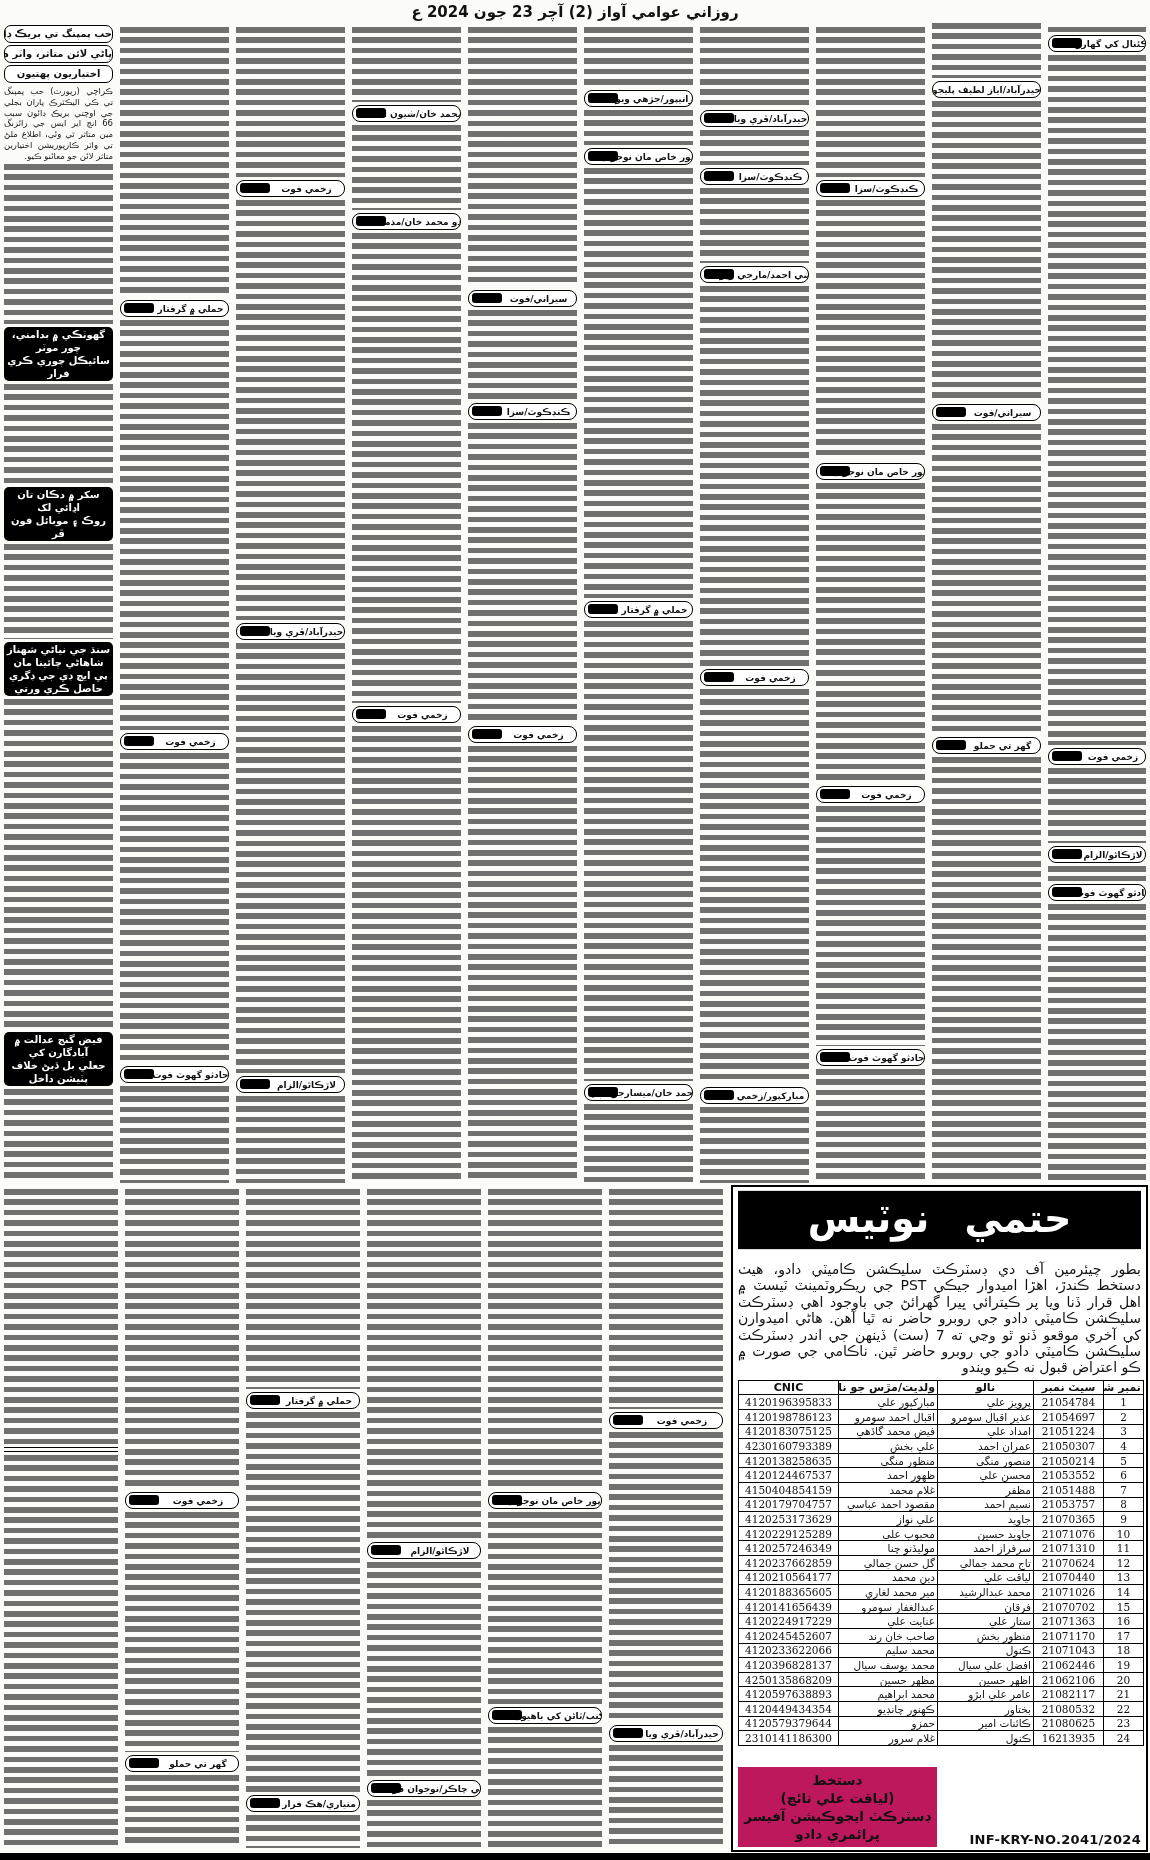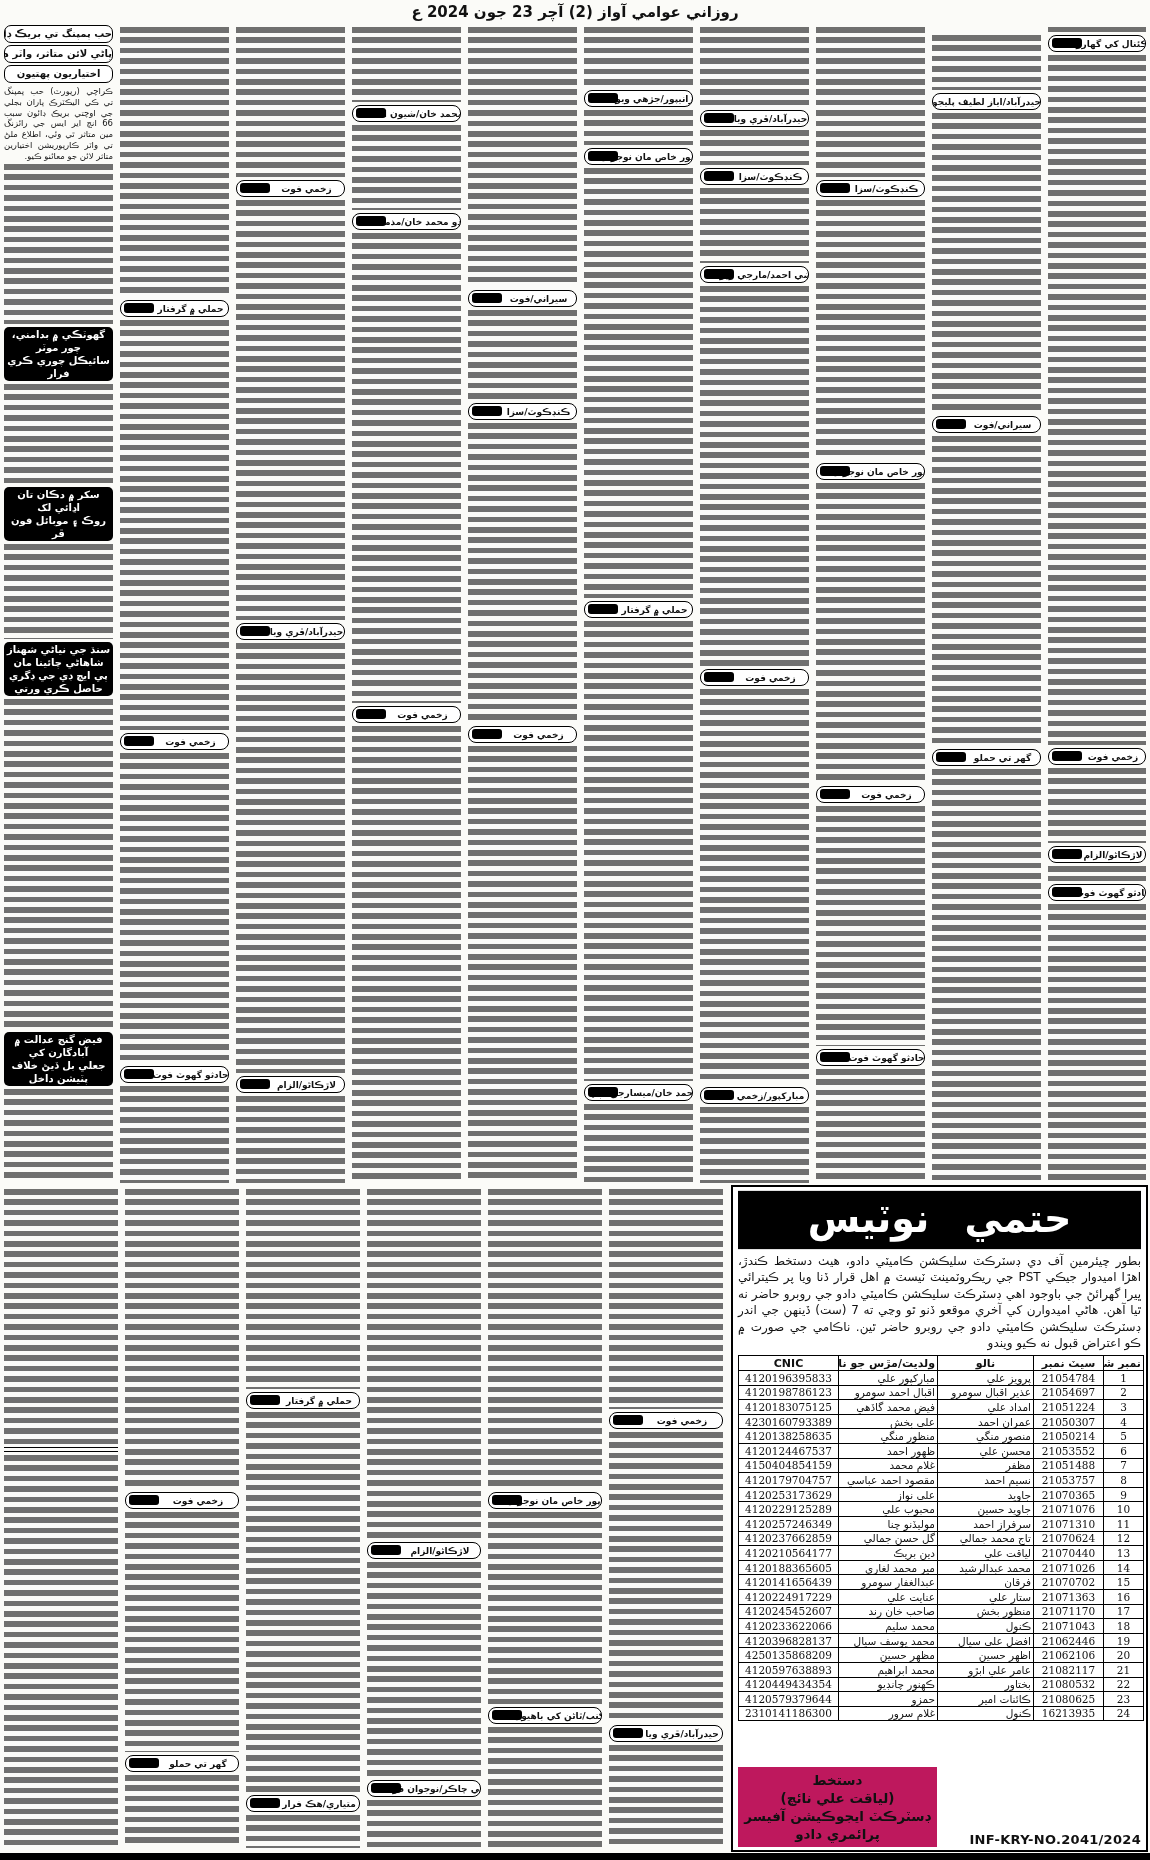--- a/index.html
+++ b/index.html
@@ -21,21 +21,21 @@
   .leadbox{margin-bottom:3px;}
   .lead-line{direction:rtl;border:1.5px solid #000;border-radius:7px;text-align:center;font-weight:bold;
              font-size:10px;line-height:15px;height:16px;margin-bottom:2px;background:#fff;overflow:hidden;white-space:nowrap;}
   .rule{border-top:1.5px solid #000;border-bottom:1.5px solid #000;height:3px;margin:3px 0;}
   .notice{position:absolute;left:731px;top:1185px;width:417px;height:667px;background:#fff;
           border:2.5px solid #000;box-sizing:border-box;padding:3px 5px;display:flex;flex-direction:column;}
   .notice-title{direction:rtl;text-align:center;font-size:20px;font-weight:bold;line-height:27px;}
   .notice-banner{background:#000;color:#fff;text-align:center;font-size:38px;font-weight:bold;
                  line-height:54px;height:56px;margin:2px 0;direction:rtl;word-spacing:22px;
                  transform:scaleY(1.04);}
-  .notice-body{direction:rtl;text-align:justify;font-size:12px;line-height:16.4px;margin:3px 0 4px 0;}
+  .notice-body{direction:rtl;text-align:justify;font-size:14px;line-height:16.4px;margin:11px 0 4px 0;}
   table.notice-table{direction:rtl;width:100%;border-collapse:collapse;table-layout:fixed;}
   .notice-table th,.notice-table td{border:1px solid #000;font-size:10.5px;height:13.6px;
       padding:0 2px;overflow:hidden;white-space:nowrap;text-align:center;}
   .notice-table th{font-size:11px;font-weight:bold;}
   .notice-table td.name{text-align:right;}
   .notice-table td.num{direction:ltr;font-family:"DejaVu Serif",serif;}
   .notice-footer{display:flex;direction:ltr;justify-content:space-between;align-items:flex-end;margin-top:4px;flex:1;}
   .sig{background:#be185d;width:195px;text-align:center;direction:rtl;font-weight:bold;
        font-size:13.5px;line-height:18px;padding:4px 2px;}
   .inf{font-weight:bold;font-size:13px;letter-spacing:.3px;}
@@ -216,21 +216,21 @@
           <span class="tag-blob"></span>
           <span>زخمي فوت</span>
         </div>
         <div class="greek" style="height: 240px;"></div>
         <div class="tagbox has-blob">
           <span class="tag-blob"></span>
           <span>حادثو گهوٽ فوت</span>
         </div>
         <div class="greek" style="height: 124px;"></div>
       </div>
-      <div class="col" style="left: 932px; top: 33px; width: 109px; height: 1158px;">
+      <div class="col" style="left: 932px; top: 21px; width: 109px; height: 1158px;">
         <div class="greek" style="height: 55px;"></div>
         <div class="tagbox">
           <span>حيدرآباد/اياز لطيف پليجو</span>
         </div>
         <div class="greek" style="height: 300px;"></div>
         <div class="tagbox has-blob">
           <span class="tag-blob"></span>
           <span>سيراني/فوت</span>
         </div>
         <div class="greek" style="height: 310px;"></div>
@@ -439,21 +439,21 @@
             <td class="num">12</td>
             <td class="num">21070624</td>
             <td class="name">تاج محمد جمالي</td>
             <td class="name">گل حسن جمالي</td>
             <td class="num">4120237662859</td>
           </tr>
           <tr>
             <td class="num">13</td>
             <td class="num">21070440</td>
             <td class="name">لياقت علي</td>
-            <td class="name">دين بريڪ</td>
+            <td class="name">دين محمد</td>
             <td class="num">4120210564177</td>
           </tr>
           <tr>
             <td class="num">14</td>
             <td class="num">21071026</td>
             <td class="name">محمد عبدالرشيد</td>
             <td class="name">مير محمد لغاري</td>
             <td class="num">4120188365605</td>
           </tr>
           <tr>

